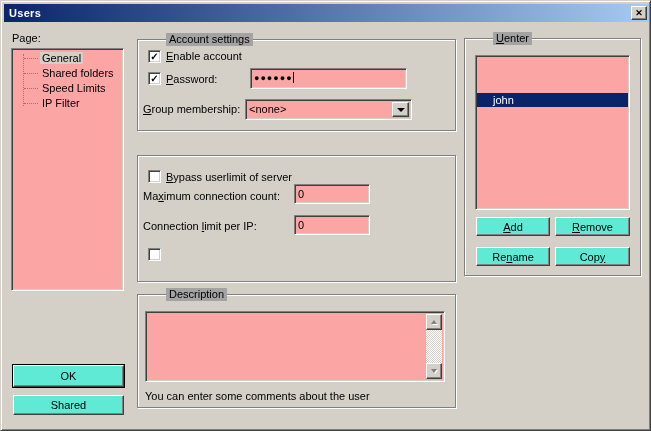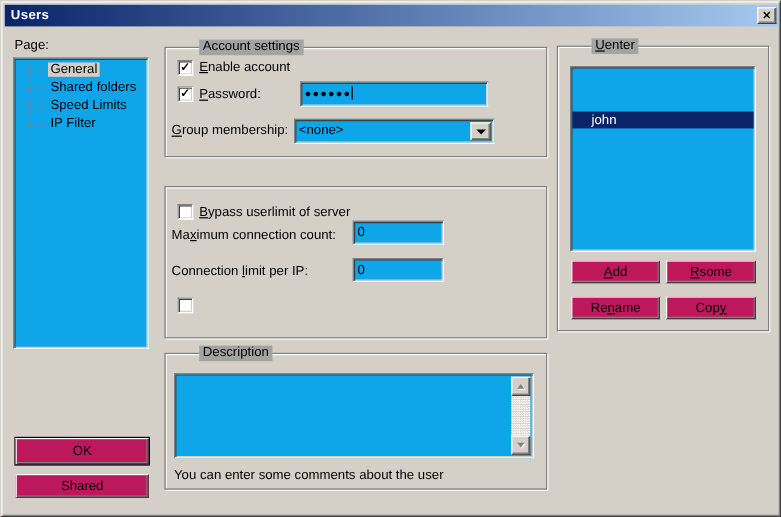--- a/index.html
+++ b/index.html
@@ -18,25 +18,25 @@
   }
   .title-text { color:#fff; font-weight:bold; font-size:11px; padding-left:5px; letter-spacing:0.3px; }
   .close-btn {
     position:absolute; right:2px; top:2px; width:16px; height:14px;
     background:#d4d0c8; border:1px solid; border-color:#fff #404040 #404040 #fff;
     box-shadow: inset -1px -1px 0 #808080;
     display:flex; align-items:center; justify-content:center;
     font-size:9px; font-weight:bold; line-height:1; cursor:default;
   }
   .sunken {
-    background:#0ea5e9; border:1px solid; border-color:#808080 #fff #fff #808080;
+    background:#fca5a5; border:1px solid; border-color:#808080 #fff #fff #808080;
     box-shadow: inset 1px 1px 0 #404040, inset -1px -1px 0 #d4d0c8;
   }
   .btn {
-    position:absolute; background:#be185d;
+    position:absolute; background:#5eead4;
     border:1px solid; border-color:#fff #404040 #404040 #fff;
     box-shadow: inset -1px -1px 0 #808080;
     display:flex; align-items:center; justify-content:center;
     font-size:11px; cursor:default;
   }
   .btn.default { box-shadow: 0 0 0 1px #000, inset -1px -1px 0 #808080; }
   .groupbox {
     position:absolute; border:1px solid #808080;
     box-shadow: 1px 1px 0 #ffffff, inset 1px 1px 0 #ffffff;
   }
@@ -192,21 +192,21 @@
     <div class="listbox sunken">
       <div class="list-item">
         <span>john</span>
       </div>
     </div>
 
     <div class="btn" style="left:11px; top:178px; width:74px; height:19px;">
       <span><span></span><span class="mn">A</span><span>dd</span></span>
     </div>
     <div class="btn" style="left:90px; top:178px; width:75px; height:19px;">
-      <span><span></span><span class="mn">R</span><span>some</span></span>
+      <span><span></span><span class="mn">R</span><span>emove</span></span>
     </div>
     <div class="btn" style="left:11px; top:208px; width:74px; height:19px;">
       <span><span>Re</span><span class="mn">n</span><span>ame</span></span>
     </div>
     <div class="btn" style="left:90px; top:208px; width:75px; height:19px;">
       <span><span>Cop</span><span class="mn">y</span><span></span></span>
     </div>
   </div>
 
   <div class="btn default" style="left:12px; top:364px; width:111px; height:22px;">

